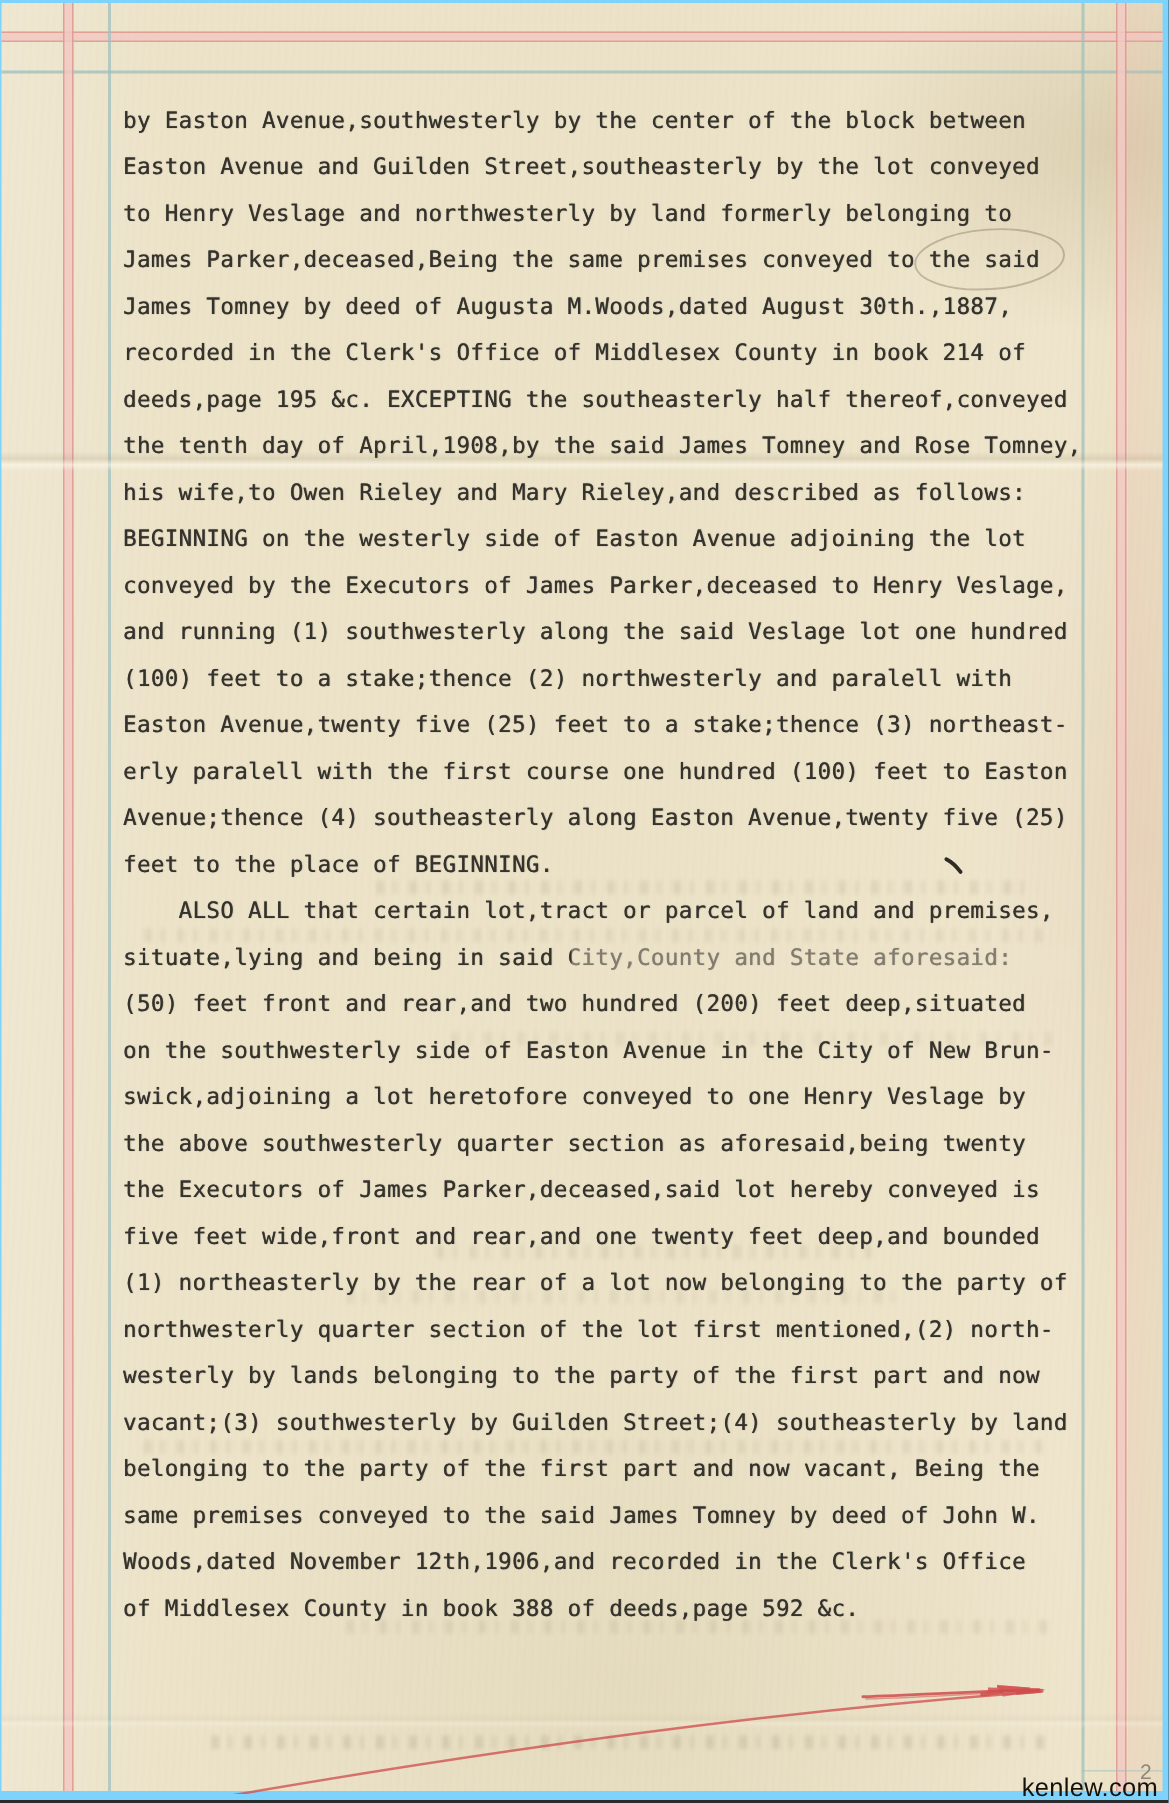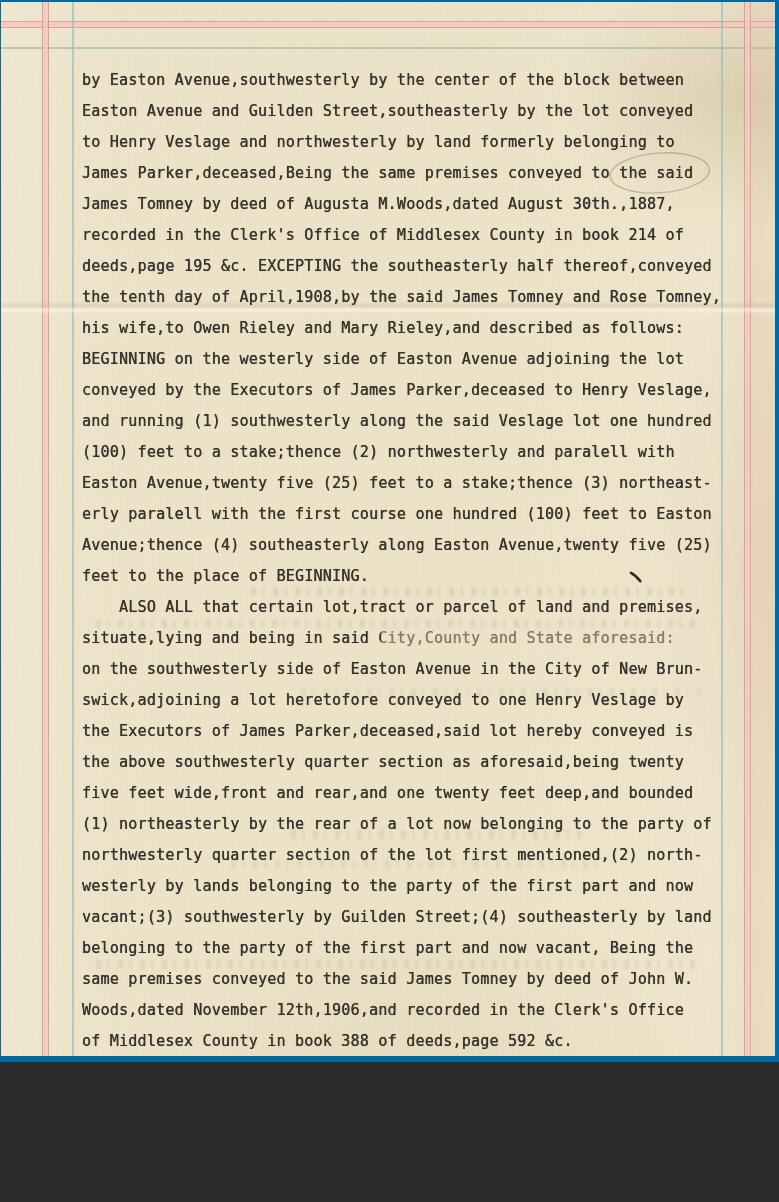--- a/index.html
+++ b/index.html
@@ -1,21 +1,21 @@
 <!DOCTYPE html>
 <html style="--paper: #ece3c9; --ink: #34322c; --ruling-red: #dd968d; --ruling-red-fill: #f2c9c3; --ruling-blue: #9fc0bd; --pen-red: #cf4b4b;"><head>
 <meta charset="utf-8">
 <style>
   :root{
     --paper:#ece3c9; --ink:#34322c; --ruling-red:#dd968d; --ruling-red-fill:#f2c9c3;
     --ruling-blue:#9fc0bd; --pen-red:#cf4b4b;
   }
   html,body{margin:0;padding:0;}
   body{background:#2b2b2b;font-family:"DejaVu Sans Mono", monospace;}
-  .stage{position:relative;width:779px;height:1062px;background:#0369a1;overflow:hidden;}
+  .stage{position:relative;width:779px;height:1200px;background:#7dd3fc;overflow:hidden;}
   .page{
     position:absolute;left:1px;top:2px;right:4px;bottom:6px;
     background:
       radial-gradient(ellipse 260px 180px at 742px 95px, rgba(176,153,110,.28), rgba(176,153,110,0) 70%),
       radial-gradient(ellipse 160px 420px at 766px 560px, rgba(214,170,150,.18), rgba(214,170,150,0) 72%),
       radial-gradient(ellipse 420px 300px at 420px 1120px, rgba(170,150,110,.10), rgba(170,150,110,0) 75%),
       linear-gradient(90deg,#efe7d1 0%, #ece3c9 14%, #ebe2c7 58%, #eee5cc 92%, #e9dfc2 100%);
   }
   .grain{position:absolute;inset:0;pointer-events:none;opacity:.5;
     background:repeating-linear-gradient(93deg, rgba(90,80,55,.02) 0 2px, rgba(255,255,255,.02) 2px 5px);}
@@ -96,24 +96,25 @@
         <div class="tl">BEGINNING on the westerly side of Easton Avenue adjoining the lot</div>
         <div class="tl">conveyed by the Executors of James Parker,deceased to Henry Veslage,</div>
         <div class="tl">and running (1) southwesterly along the said Veslage lot one hundred</div>
         <div class="tl">(100) feet to a stake;thence (2) northwesterly and paralell with</div>
         <div class="tl">Easton Avenue,twenty five (25) feet to a stake;thence (3) northeast-</div>
         <div class="tl">erly paralell with the first course one hundred (100) feet to Easton</div>
         <div class="tl">Avenue;thence (4) southeasterly along Easton Avenue,twenty five (25)</div>
         <div class="tl">feet to the place of BEGINNING.</div>
         <div class="tl">    ALSO ALL that certain lot,tract or parcel of land and premises,</div>
         <div class="tl">situate,lying and being in said City,County and State aforesaid:</div>
+        <div class="tl">(50) feet front and rear,and two hundred (200) feet deep,situated</div>
         <div class="tl">on the southwesterly side of Easton Avenue in the City of New Brun-</div>
         <div class="tl">swick,adjoining a lot heretofore conveyed to one Henry Veslage by</div>
+        <div class="tl">the above southwesterly quarter section as aforesaid,being twenty</div>
         <div class="tl">the Executors of James Parker,deceased,said lot hereby conveyed is</div>
-        <div class="tl">the above southwesterly quarter section as aforesaid,being twenty</div>
         <div class="tl">five feet wide,front and rear,and one twenty feet deep,and bounded</div>
         <div class="tl">(1) northeasterly by the rear of a lot now belonging to the party of</div>
         <div class="tl">northwesterly quarter section of the lot first mentioned,(2) north-</div>
         <div class="tl">westerly by lands belonging to the party of the first part and now</div>
         <div class="tl">vacant;(3) southwesterly by Guilden Street;(4) southeasterly by land</div>
         <div class="tl">belonging to the party of the first part and now vacant, Being the</div>
         <div class="tl">same premises conveyed to the said James Tomney by deed of John W.</div>
         <div class="tl">Woods,dated November 12th,1906,and recorded in the Clerk's Office</div>
         <div class="tl">of Middlesex County in book 388 of deeds,page 592 &amp;c.</div>
       </div>

